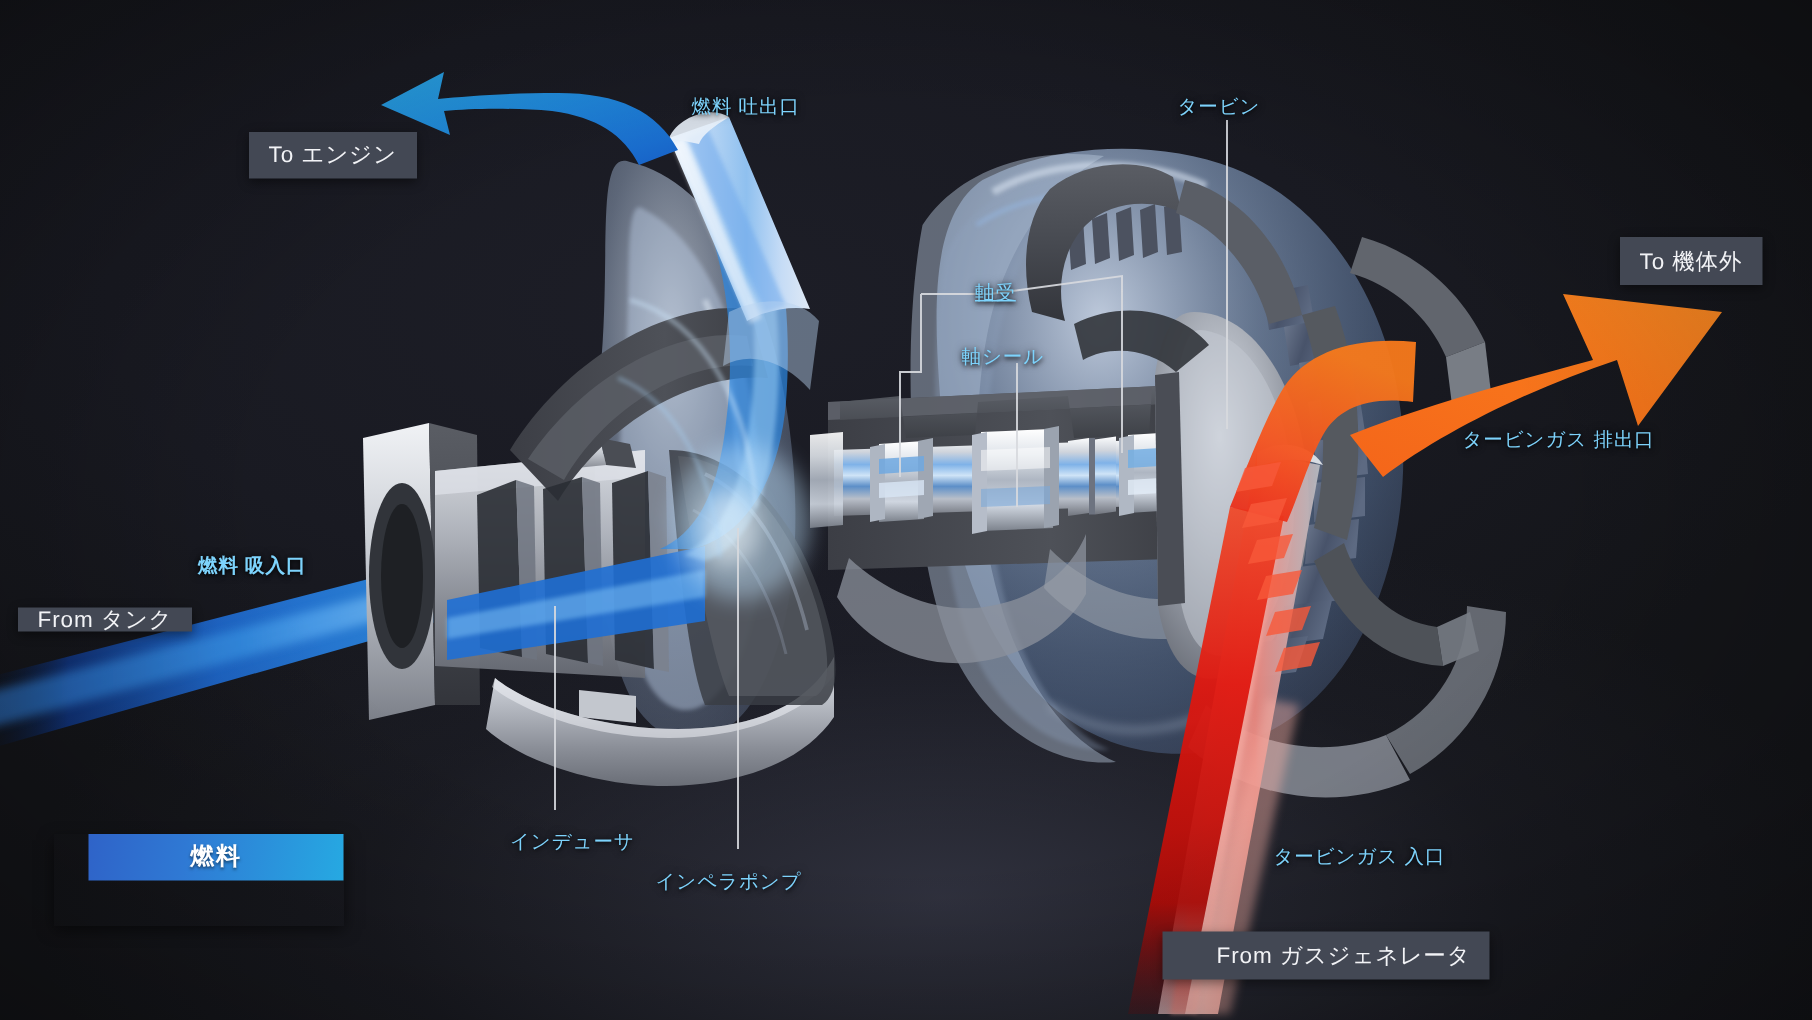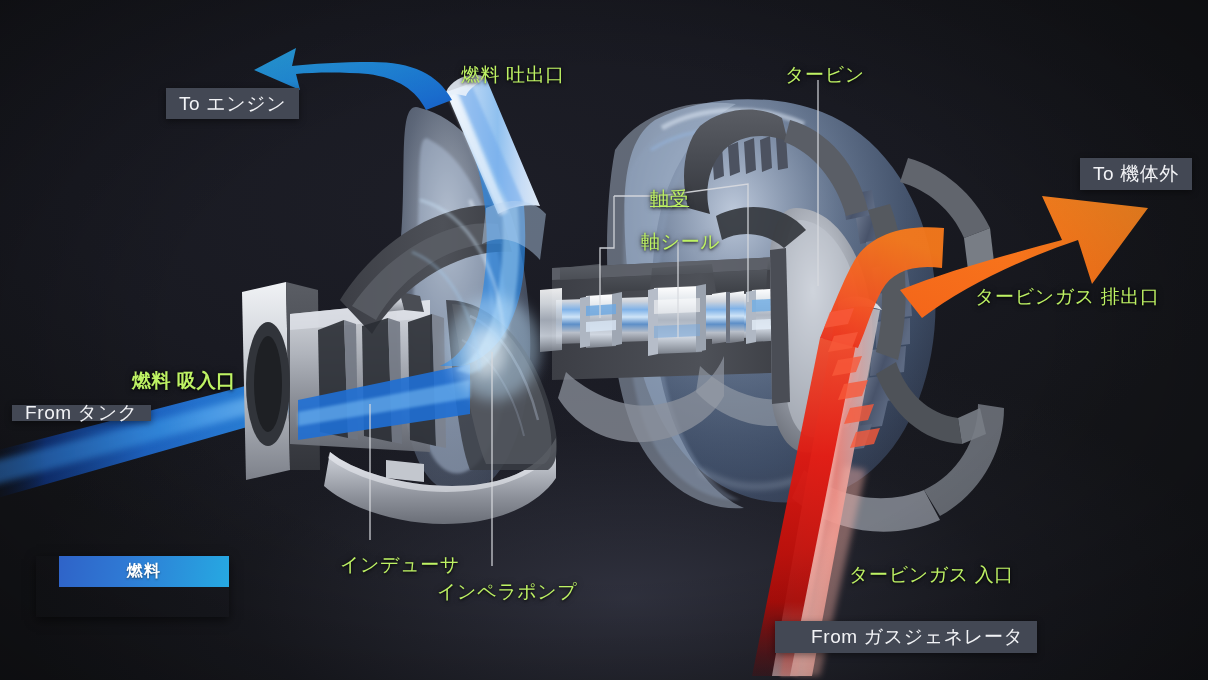--- a/index.html
+++ b/index.html
@@ -25,34 +25,34 @@
   }
   .bg-vignette {
     position: absolute; inset: 0;
     background: radial-gradient(ellipse 78% 82% at 50% 48%, rgba(0,0,0,0) 45%, rgba(0,0,0,0.42) 100%);
   }
   
   #art { position: absolute; inset: 0; }
   
   .lbl {
     position: absolute;
-    color: #bef264;
-    font-size: 19px;
+    color: #7dd3fc;
+    font-size: 13px;
     letter-spacing: 0.6px;
     white-space: nowrap;
     text-shadow: 0 1px 3px rgba(0,0,0,0.85), 0 0 6px rgba(0,0,0,0.6);
   }
   .chip {
     position: absolute;
     display: flex;
     align-items: center;
     justify-content: center;
     background: #434854;
     color: #f2f3f6;
-    font-size: 19px;
+    font-size: 15px;
     letter-spacing: 0.6px;
     white-space: nowrap;
     padding: 0 13px;
     box-shadow: 0 2px 7px rgba(0,0,0,0.45);
   }
   
   #legend {
     position: absolute;
     left: 36px; top: 556px;
     width: 170px; height: 61px;

